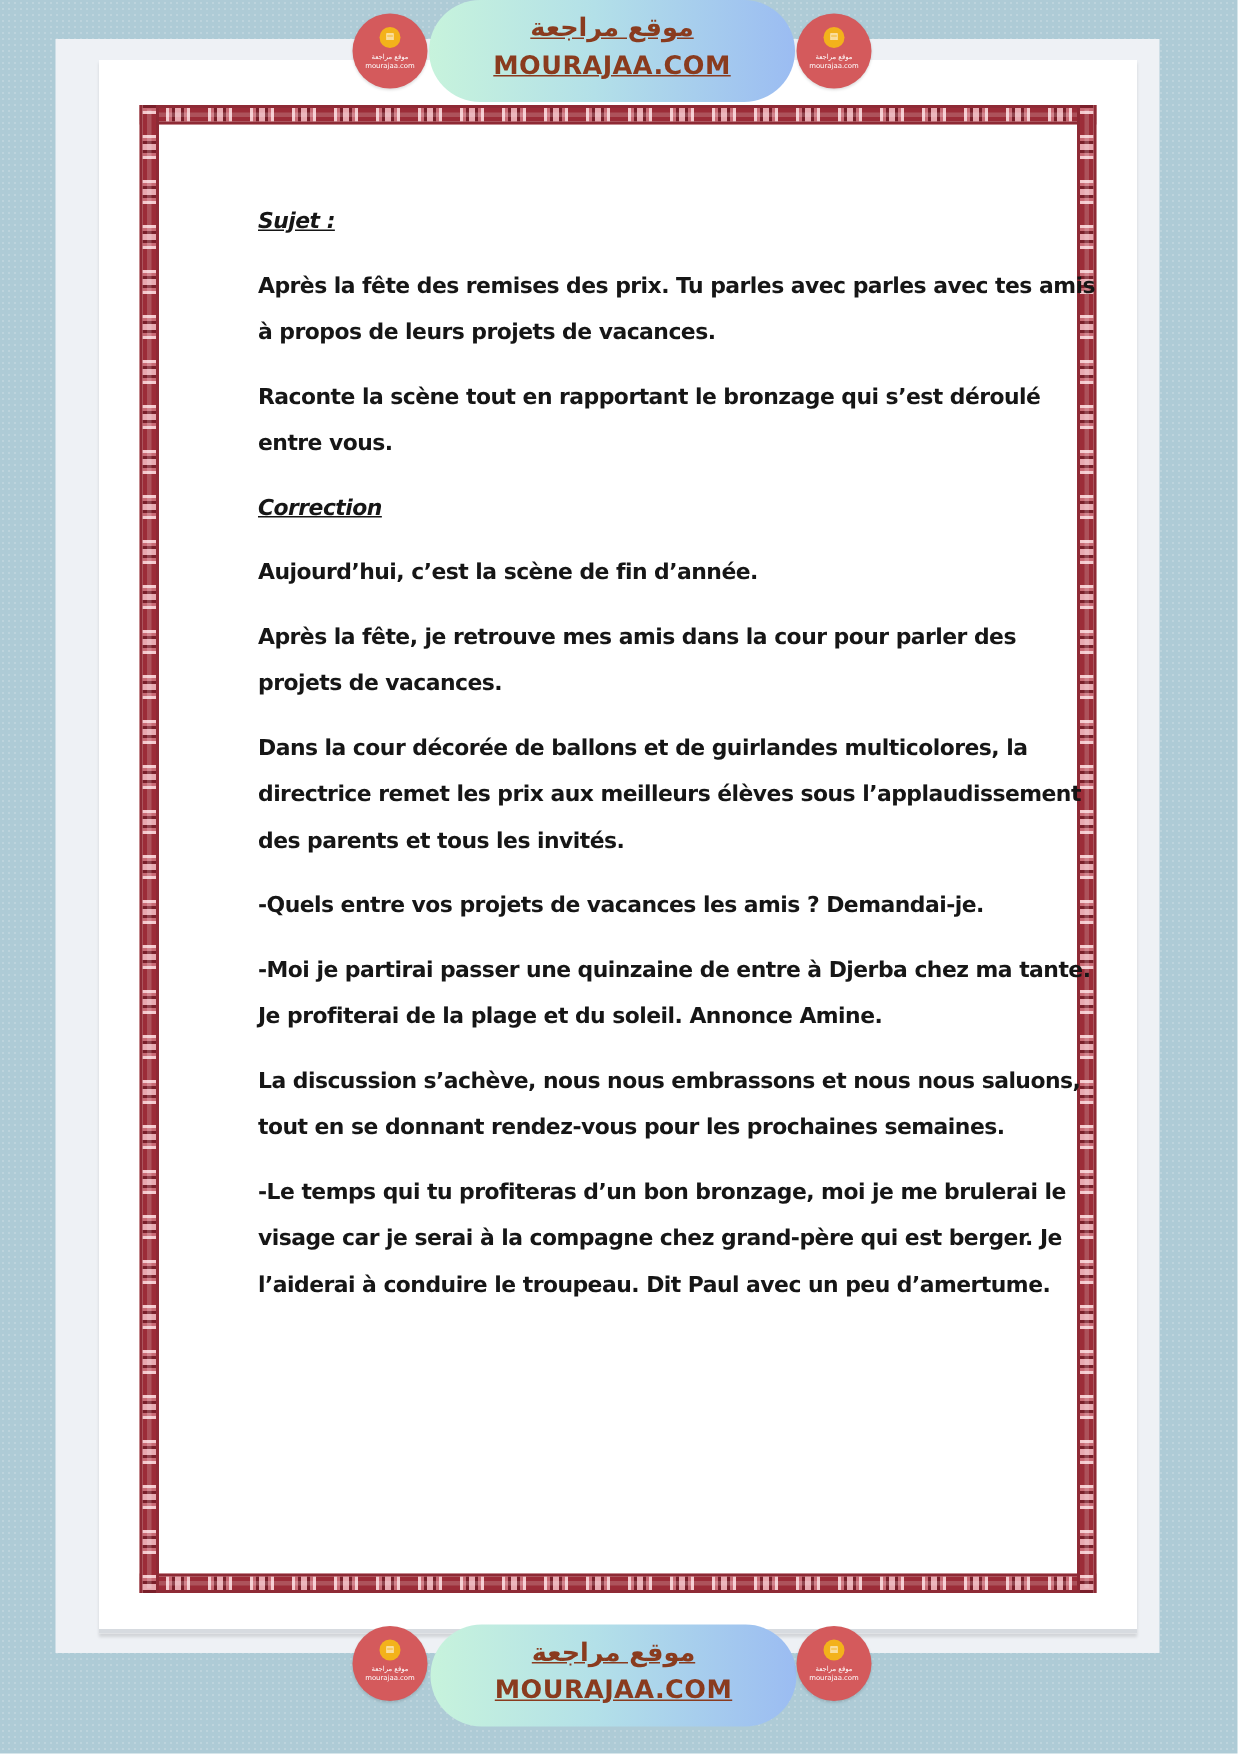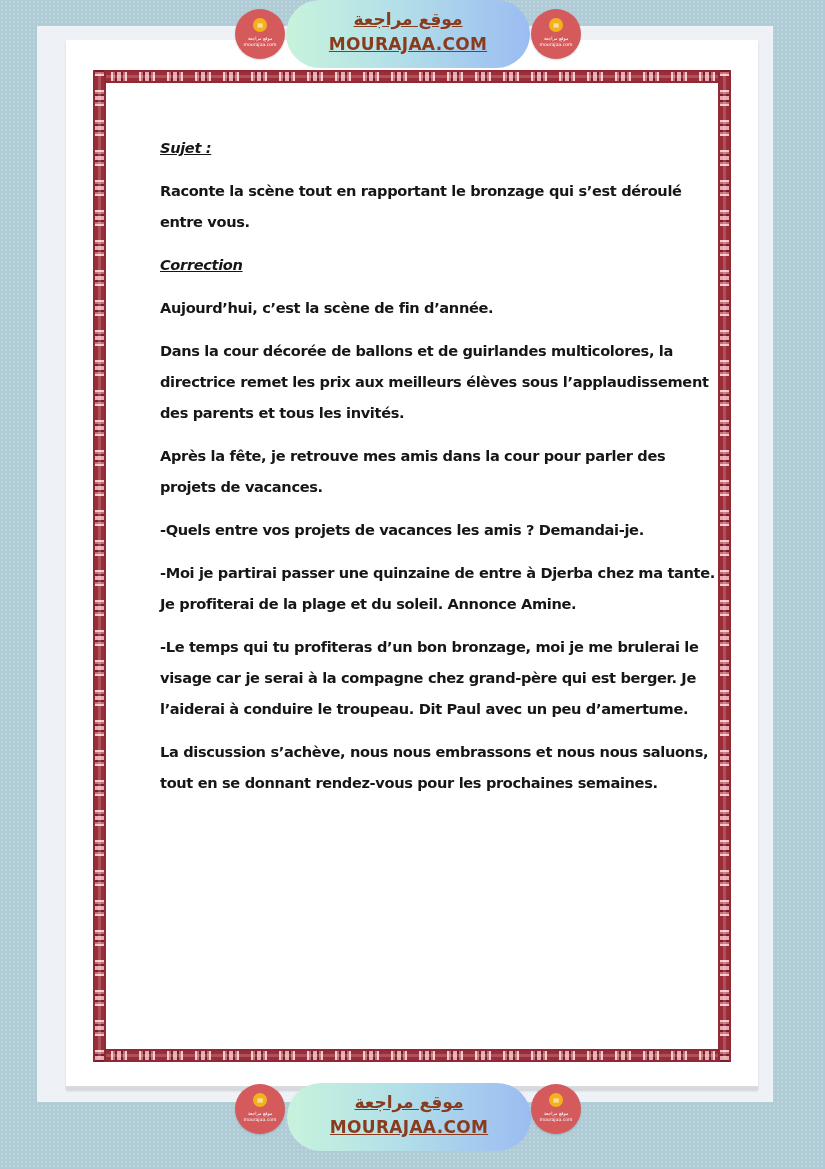--- a/index.html
+++ b/index.html
@@ -85,21 +85,21 @@
     .frame .edge.right { right: 0; }
     .frame .edge::after {
       content: "";
       position: absolute;
       inset: 3px;
       background: rgba(255,255,255,0.18);
     }
     
     .doc {
       position: absolute;
-      left: 160px;
+      left: 172px;
       top: 132px;
       width: 560px;
       color: #161616;
       font-family: "DejaVu Sans", sans-serif;
       font-size: 14.6px;
       line-height: 31px;
       letter-spacing: -0.35px;
       font-weight: bold;
     }
     .doc .heading {
@@ -199,30 +199,31 @@
 
 <div class="frame">
   <div class="edge top"></div>
   <div class="edge bottom"></div>
   <div class="edge left"></div>
   <div class="edge right"></div>
 </div>
 
 <div class="doc">
   <div class="heading sujet">Sujet   :</div>
+  <p>Après la fête des remises des prix. Tu parles avec parles avec tes amis à propos de leurs projets de vacances.</p>
   <p>Raconte la scène tout en rapportant le bronzage qui s’est déroulé entre vous.</p>
 
   <div class="heading correction">Correction</div>
   <p>Aujourd’hui, c’est la scène de fin d’année.</p>
+  <p>Après la fête, je retrouve mes amis dans la cour pour parler des projets de vacances.</p>
   <p>Dans la cour décorée de ballons et de guirlandes multicolores, la directrice remet les prix aux meilleurs élèves sous l’applaudissement des parents et tous les invités.</p>
-  <p>Après la fête, je retrouve mes amis dans la cour pour parler des projets de vacances.</p>
   <p>-Quels entre vos projets de vacances les amis ? Demandai-je.</p>
   <p>-Moi je partirai passer une quinzaine de entre à Djerba chez ma tante. Je profiterai de la plage et du soleil. Annonce Amine.</p>
+  <p>La discussion s’achève, nous nous embrassons et nous nous saluons, tout en se donnant rendez-vous pour les prochaines semaines.</p>
   <p>-Le temps qui tu profiteras d’un bon bronzage, moi je me brulerai le visage car je serai à la compagne chez grand-père qui est berger. Je l’aiderai à conduire le troupeau. Dit Paul avec un peu d’amertume.</p>
-  <p>La discussion s’achève, nous nous embrassons et nous nous saluons, tout en se donnant rendez-vous pour les prochaines semaines.</p>
 </div>
 
 <div class="banner top">
   <div class="badge left">
     <span class="logo-mark">▤</span>
     <span class="logo-text">
       <span>موقع مراجعة</span><br>
       <span>mourajaa.com</span>
     </span>
   </div>

